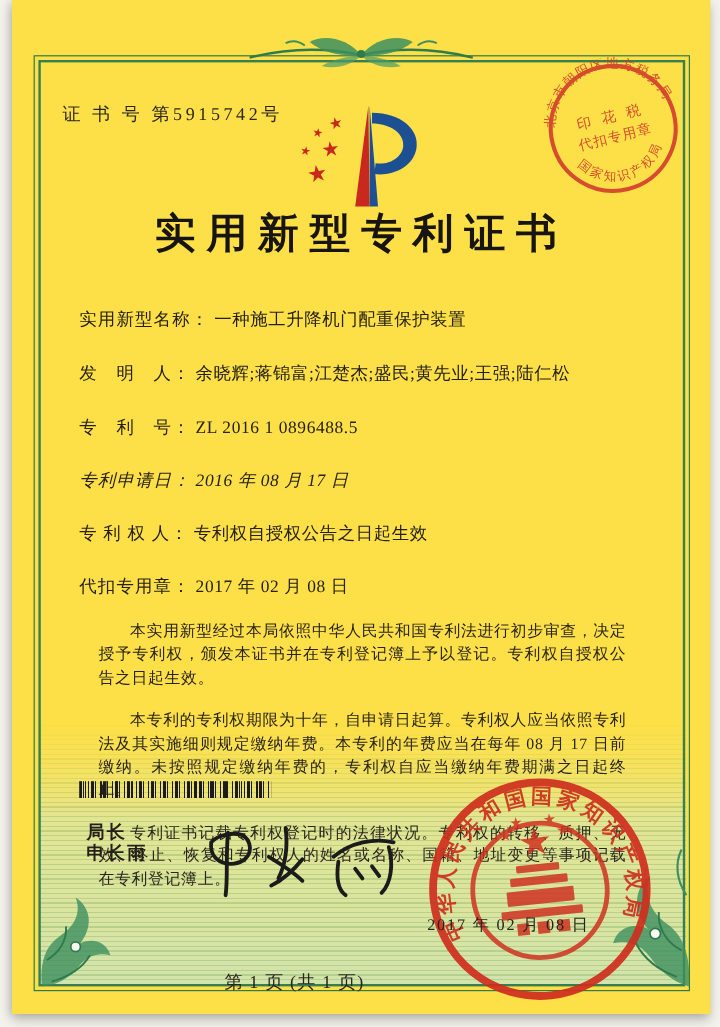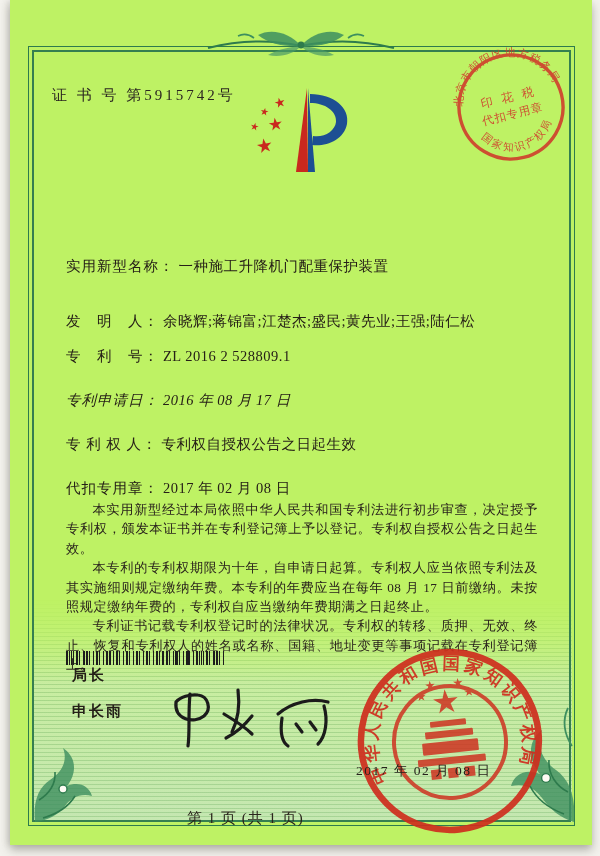--- a/index.html
+++ b/index.html
@@ -3,21 +3,21 @@
 <meta charset="utf-8">
 <style>
   html,body{margin:0;padding:0;}
   body{
     width:600px;height:856px;position:relative;overflow:hidden;
     background:#f3f2ed;
     font-family:"Liberation Serif","DejaVu Serif",serif;
   }
   .paper{
     position:absolute;left:10px;top:0;width:582px;height:845px;
-    background:#bef264;
+    background:#fde047;
     box-shadow:0 5px 9px rgba(60,60,50,.35), -3px 0 6px rgba(80,80,70,.12);
   }
   
   .green-band{
     position:absolute;left:22px;top:600px;width:540px;height:222px;
     background:
       repeating-linear-gradient(180deg, rgba(110,170,115,.30) 0 1px, rgba(225,242,224,.20) 1px 4px),
       linear-gradient(180deg, rgba(205,232,203,0) 0%, rgba(198,228,196,.45) 35%, rgba(190,224,188,.75) 100%);
     -webkit-mask-image:linear-gradient(180deg, transparent 0, #000 38%);
     mask-image:linear-gradient(180deg, transparent 0, #000 38%);
@@ -41,32 +41,32 @@
     font-size:34px;font-weight:700;color:#181410;letter-spacing:9px;
   }
   .fields{position:absolute;left:56px;top:243px;width:480px;}
   .field-row{position:absolute;left:0;white-space:nowrap;font-size:14.5px;color:#262017;}
   .field-row .lab{letter-spacing:1px;text-align:center;}
   .field-row .val{margin-left:4px;letter-spacing:.5px;margin-top:35px;}
   .paras{
     position:absolute;left:56px;top:500px;width:472px;
     font-size:13.2px;line-height:1.47;color:#2a241c;text-align:justify;
   }
-  .paras p{margin:0;text-indent:2em;letter-spacing:.6px;}
+  .paras p{margin:16px;text-indent:2em;letter-spacing:.6px;}
   .barcode{
     position:absolute;left:56px;top:651px;width:160px;height:14px;
     background:
       repeating-linear-gradient(90deg,#1c1c1c 0 2px,transparent 2px 3px,#1c1c1c 3px 4px,transparent 4px 7px,#1c1c1c 7px 8px,transparent 8px 10px),
       repeating-linear-gradient(90deg,transparent 0 5px,#1c1c1c 5px 6px,transparent 6px 13px);
   }
   .sig-title,.sig-name{
     position:absolute;left:62px;font-family:"Liberation Sans","DejaVu Sans",sans-serif;
     font-weight:600;font-size:15px;color:#242018;letter-spacing:2px;
   }
-  .sig-title{top:666px;font-family:Liberation Mono, monospace;}
+  .sig-title{top:684px;font-family:Liberation Mono, monospace;}
   .sig-name{top:702px;}
   .signature{position:absolute;left:150px;top:680px;width:185px;height:75px;}
   .seal{position:absolute;left:340px;top:646px;width:200px;height:192px;transform:rotate(-6deg);opacity:.92;}
   .seal-date{
     position:absolute;left:346px;top:762px;font-size:13.5px;color:#26221c;
     letter-spacing:1.5px;z-index:5;
   }
   .tax-stamp{position:absolute;left:442px;top:48px;width:118px;height:118px;transform:rotate(-14deg);opacity:.88;}
   .footer{
     position:absolute;left:177px;top:809px;width:200px;text-align:left;
@@ -139,30 +139,31 @@
     <text font-size="11" fill="#d0392b" letter-spacing="1">
       <textPath href="#taxTop" startOffset="50%" text-anchor="middle">北京市朝阳区地方税务局</textPath>
     </text>
     <text font-size="10.5" fill="#d0392b" letter-spacing="2">
       <textPath href="#taxBottom" startOffset="50%" text-anchor="middle">国家知识产权局</textPath>
     </text>
     <text x="59" y="53" text-anchor="middle" font-size="12" fill="#d0392b" letter-spacing="3">印 花 税</text>
     <text x="59" y="70" text-anchor="middle" font-size="11.5" fill="#d0392b" letter-spacing="1">代扣专用章</text>
   </svg>
 
+  <div class="title">实用新型专利证书</div>
 
   <div class="fields">
     <div class="field-row" style="top:14px;">
       <span class="lab">实用新型名称：</span><span class="val">一种施工升降机门配重保护装置</span>
     </div>
-    <div class="field-row" style="top:69px;">
+    <div class="field-row" style="top:59px;">
       <span class="lab">发　明　人：</span><span class="val">余晓辉;蒋锦富;江楚杰;盛民;黄先业;王强;陆仁松</span>
     </div>
     <div class="field-row" style="top:104px;">
-      <span class="lab">专　利　号：</span><span class="val">ZL 2016 2 528809.1</span>
+      <span class="lab">专　利　号：</span><span class="val">ZL 2016 1 0896488.5</span>
     </div>
     <div class="field-row" style="top:148px;font-style:italic;">
       <span class="lab">专利申请日：</span><span class="val">2016 年 08 月 17 日</span>
     </div>
     <div class="field-row" style="top:192px;">
       <span class="lab">专 利 权 人：</span><span class="val">专利权自授权公告之日起生效</span>
     </div>
     <div class="field-row" style="top:236px;">
       <span class="lab">代扣专用章：</span><span class="val">2017 年 02 月 08 日</span>
     </div>

